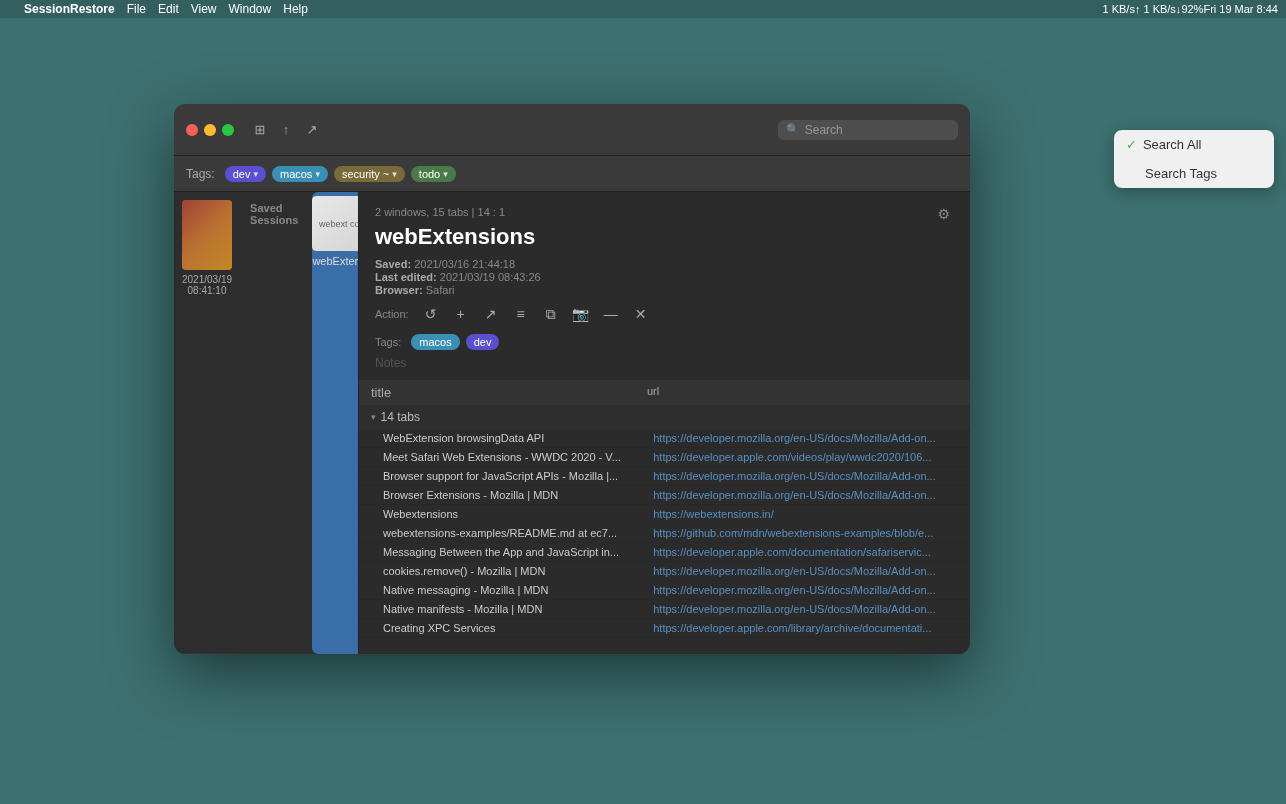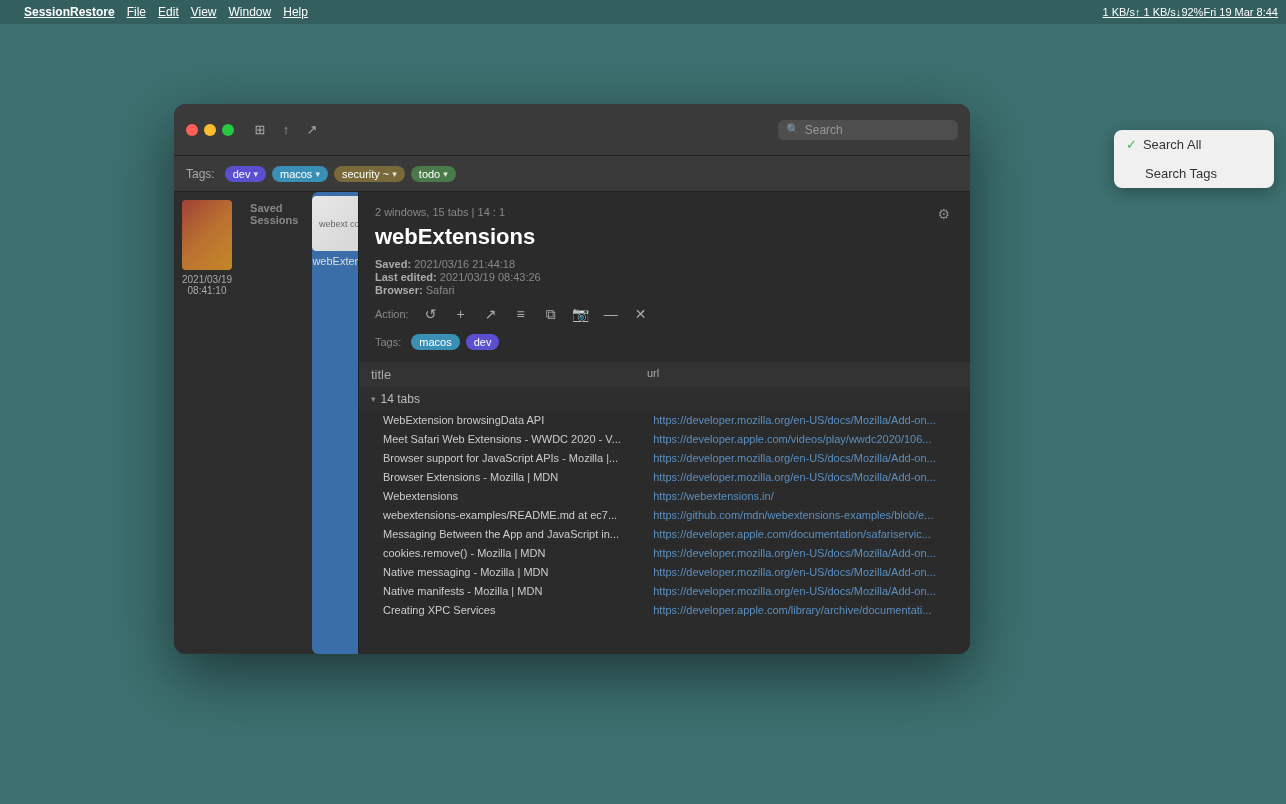--- a/index.html
+++ b/index.html
@@ -7,30 +7,29 @@
       width: 1286px;
       height: 804px;
       background: #3d7070;
       font-family: -apple-system, BlinkMacSystemFont, "SF Pro Text", "Helvetica Neue", sans-serif;
       overflow: hidden;
       position: relative;
     }
 
     
     .menubar {
-      height: 24px;
+      height: 18px;
       background: rgba(0,0,0,0.15);
       display: flex;
       align-items: center;
       padding: 0 8px;
       color: white;
       font-size: 12px;
       position: relative;
       z-index: 100;
-      text-decoration: underline;
     }
     .menubar-left {
       display: flex;
       align-items: center;
       gap: 12px;
     }
     .apple-logo {
       font-size: 14px;
       margin-right: 4px;
     }
@@ -544,20 +543,21 @@
           <div class="action-btn">⧉</div>
           <div class="action-btn">📷</div>
           <div class="action-btn">—</div>
           <div class="action-btn">✕</div>
         </div>
         <div class="session-tags-row">
           <span class="session-tags-label">Tags:</span>
           <span class="stag stag-macos">macos</span>
           <span class="stag stag-dev">dev</span>
         </div>
+        <div class="notes-placeholder">Notes</div>
       </div>
 
       <div class="tab-table">
         <div class="tab-table-header">
           <div class="th-title">title</div>
           <div class="th-url">url</div>
         </div>
 
         <div class="tab-group">
           <div class="tab-group-header">

